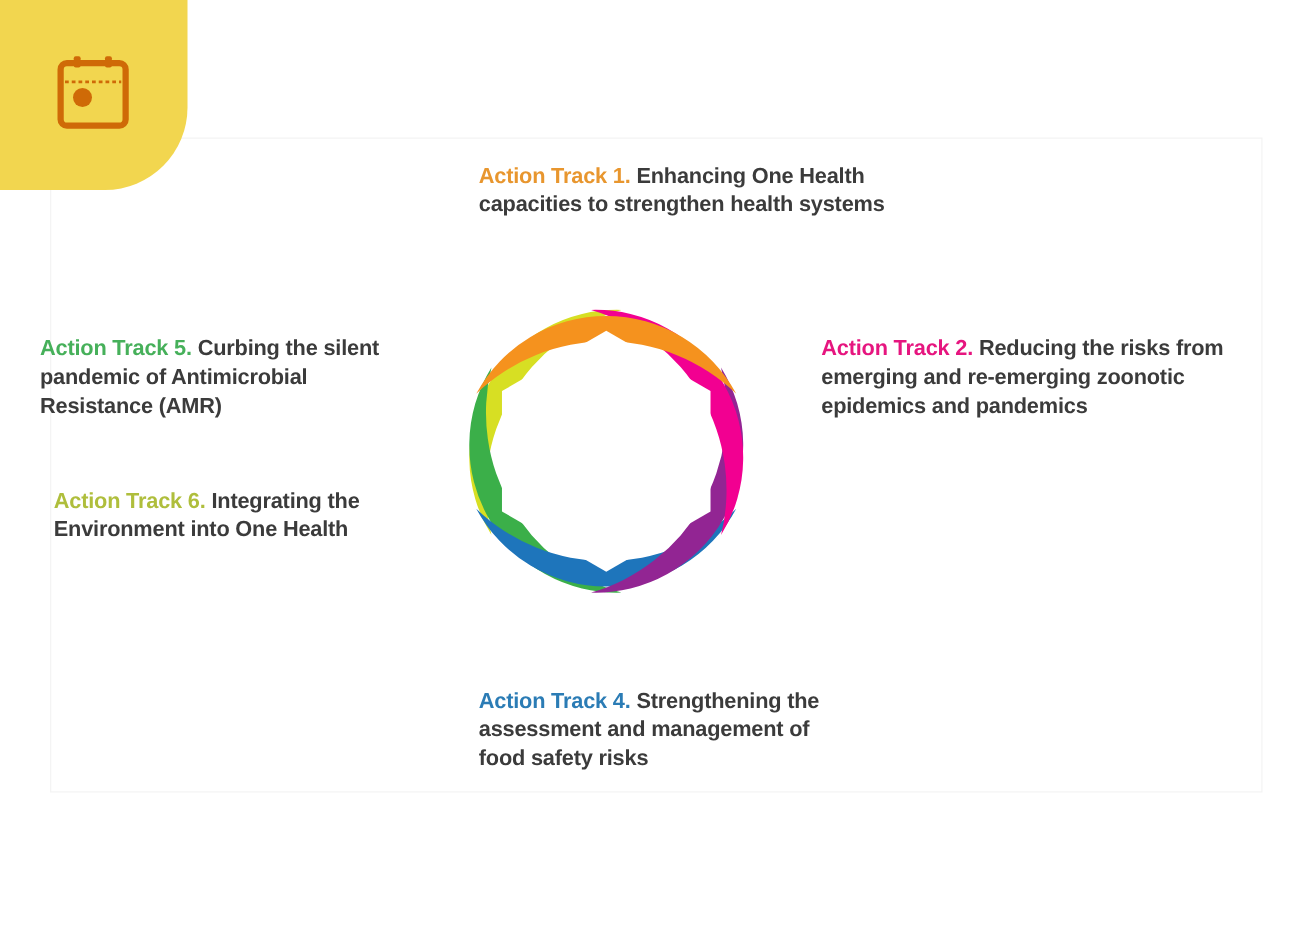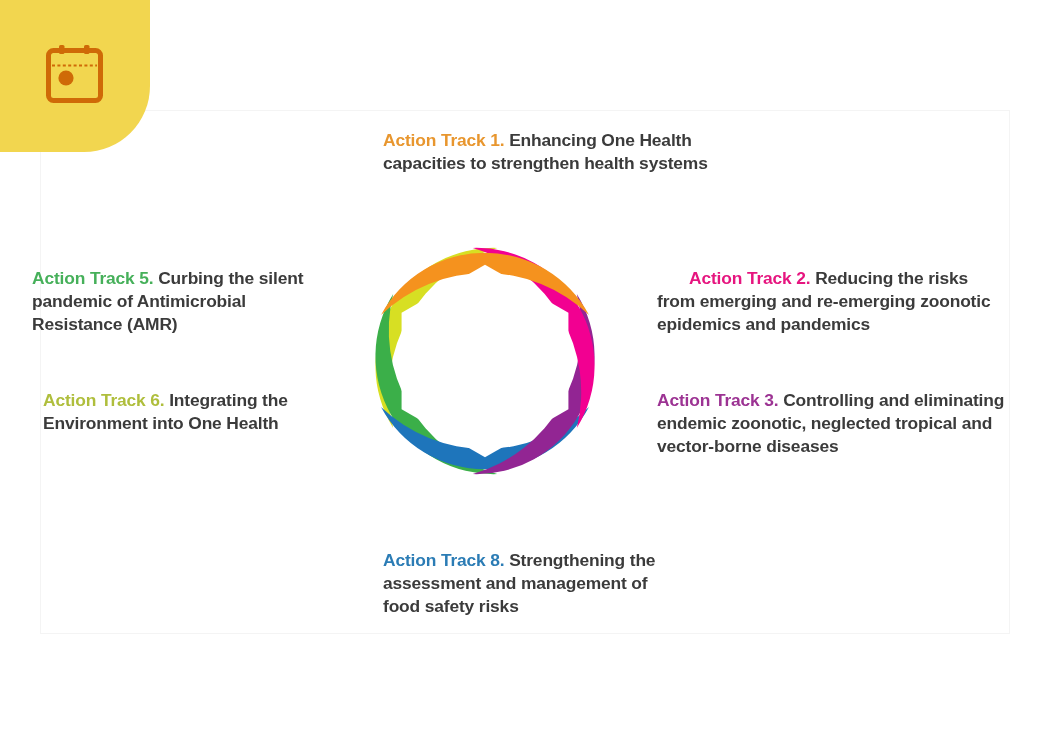--- a/index.html
+++ b/index.html
@@ -138,29 +138,26 @@
         </g>
       </g>
     </svg>
   </div>
 
   <div class="track-label lbl-right" id="label-1" style="color: rgb(59, 59, 59);">
     <span class="tk" style="color: rgb(232, 150, 46);">Action Track 1.</span><span> Enhancing One Health capacities to strengthen health systems</span>
   </div>
 
   <div class="track-label lbl-right" id="label-2" style="color: rgb(59, 59, 59);">
-    <span class="tk" style="color: rgb(230, 21, 127); margin-left: 32px;">Action Track 2.</span><span> Reducing the risks from emerging and re-emerging zoonotic epidemics and pandemics</span>
+    <span class="tk" style="color: rgb(230, 21, 127);">Action Track 2.</span><span> Reducing the risks from emerging and re-emerging zoonotic epidemics and pandemics</span>
   </div>
 
-  <div class="track-label lbl-right" id="label-3" style="color: rgb(59, 59, 59);">
-    <span class="tk" style="color: rgb(156, 51, 147);">Action Track 3.</span><span> Controlling and eliminating endemic zoonotic, neglected tropical and vector-borne diseases</span>
-  </div>
 
   <div class="track-label lbl-right" id="label-4" style="color: rgb(59, 59, 59);">
-    <span class="tk" style="color: rgb(43, 124, 181);">Action Track 8.</span><span> Strengthening the assessment and management of food safety risks</span>
+    <span class="tk" style="color: rgb(43, 124, 181);">Action Track 4.</span><span> Strengthening the assessment and management of food safety risks</span>
   </div>
 
   <div class="track-label lbl-left" id="label-5" style="color: rgb(59, 59, 59);">
     <span class="tk" style="color: rgb(70, 176, 90);">Action Track 5.</span><span> Curbing the silent pandemic of Antimicrobial Resistance (AMR)</span>
   </div>
 
   <div class="track-label lbl-left" id="label-6" style="color: rgb(59, 59, 59);">
     <span class="tk" style="color: rgb(175, 190, 60);">Action Track 6.</span><span> Integrating the Environment into One Health</span>
   </div>
 

